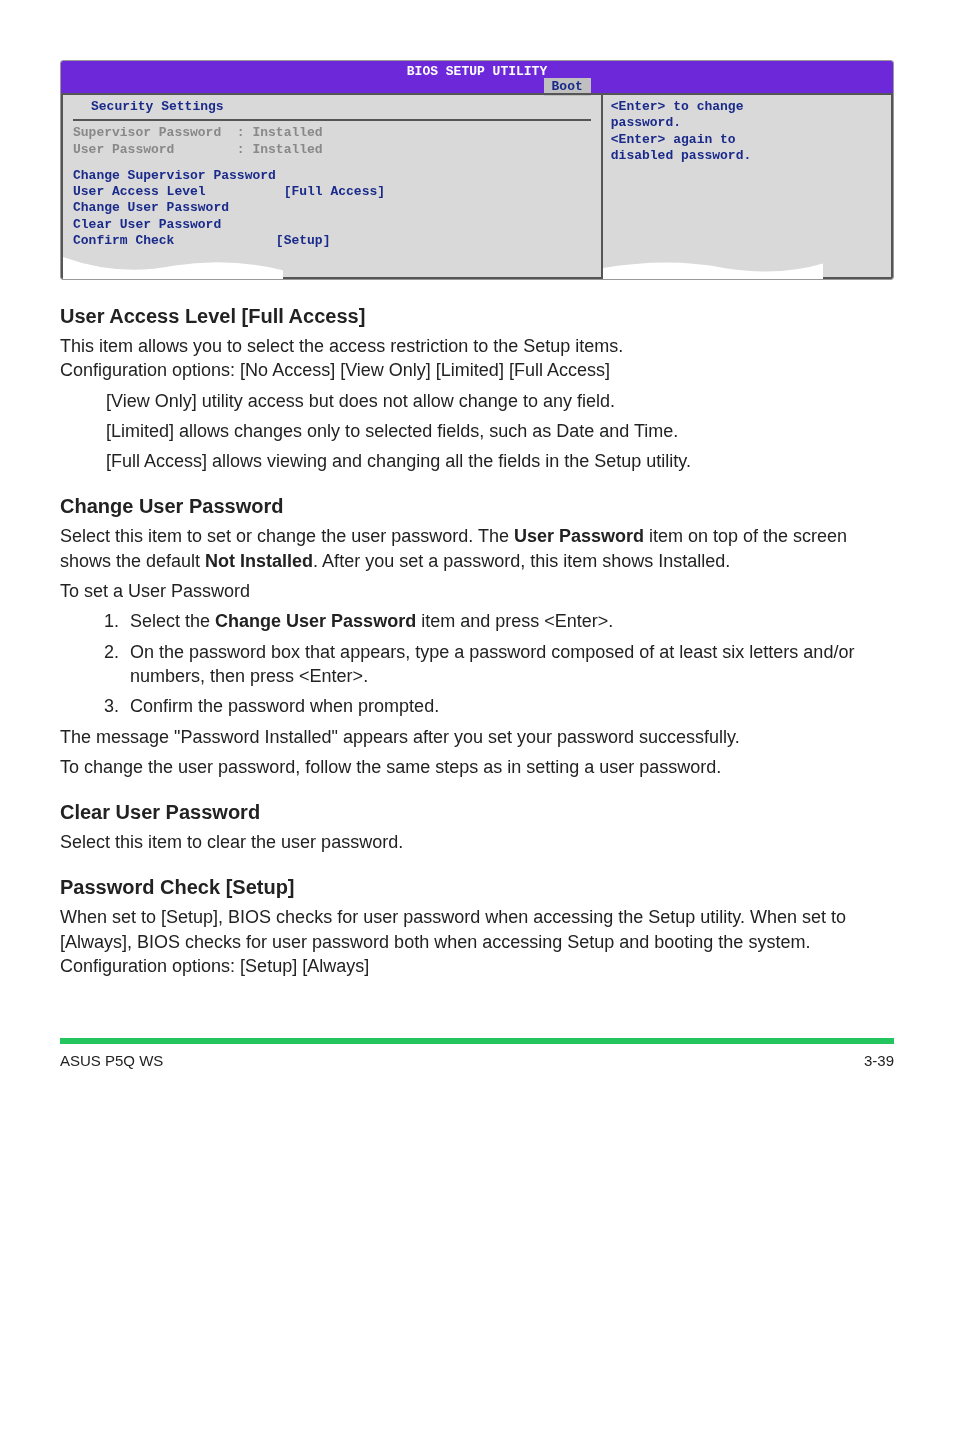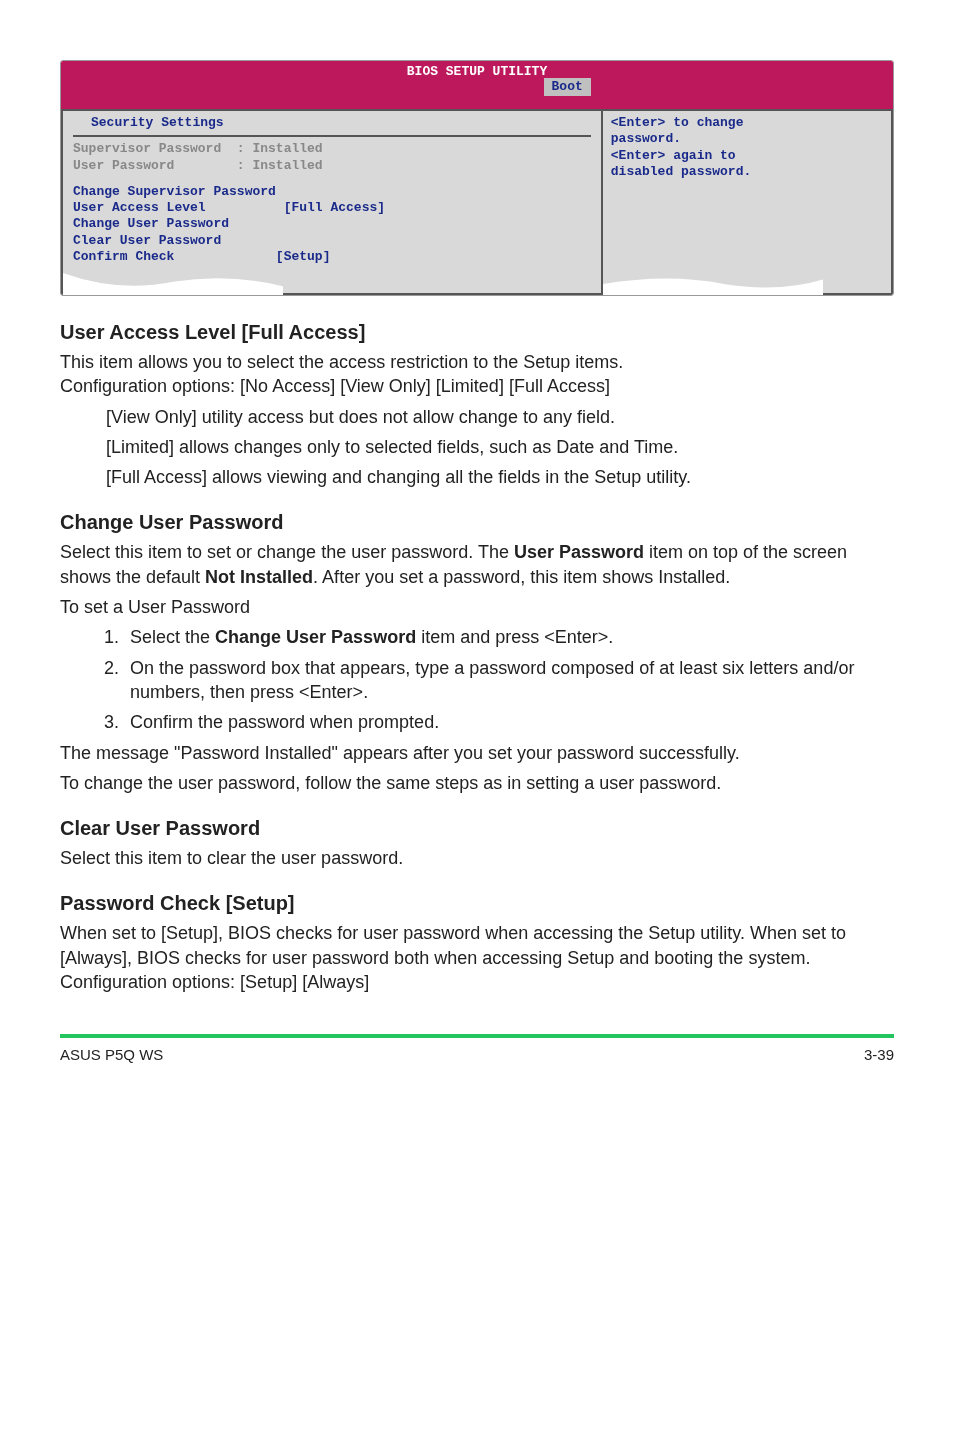--- a/index.html
+++ b/index.html
@@ -21,25 +21,25 @@
     border: 1px solid #999;
     border-radius: 3px;
     overflow: hidden;
     font-family: "Courier New", monospace;
     font-size: 13px;
     font-weight: bold;
     line-height: 1.25;
     position: relative;
   }
   .bios-top {
-    background: #be185d;
+    background: #6d28d9;
     color: #fff;
     padding: 2px 0;
     position: relative;
-    height: 48px;
+    height: 32px;
   }
   .bios-title {
     text-align: center;
     color: #fff;
     padding: 1px 0 0 0;
   }
   .bios-tab {
     position: absolute;
     left: 58%;
     top: 17px;
@@ -90,22 +90,22 @@
   h3.sub {
     font-size: 20px;
     font-weight: bold;
     margin: 22px 0 6px 0;
   }
   p { margin: 6px 0; line-height: 1.35; }
   .indent { padding-left: 46px; }
   ol { margin: 6px 0; padding-left: 64px; }
   ol li { padding-left: 6px; margin-bottom: 6px; line-height:1.35; }
   .footer {
-    border-top: 4px solid #22c55e;
-    margin-top: 40px;
+    border-top: 6px solid #22c55e;
+    margin-top: 60px;
     padding-top: 8px;
     display: flex;
     justify-content: space-between;
     font-size: 15px;
   }
 </style>
 </head>
 <body>
 
 <div class="page">

